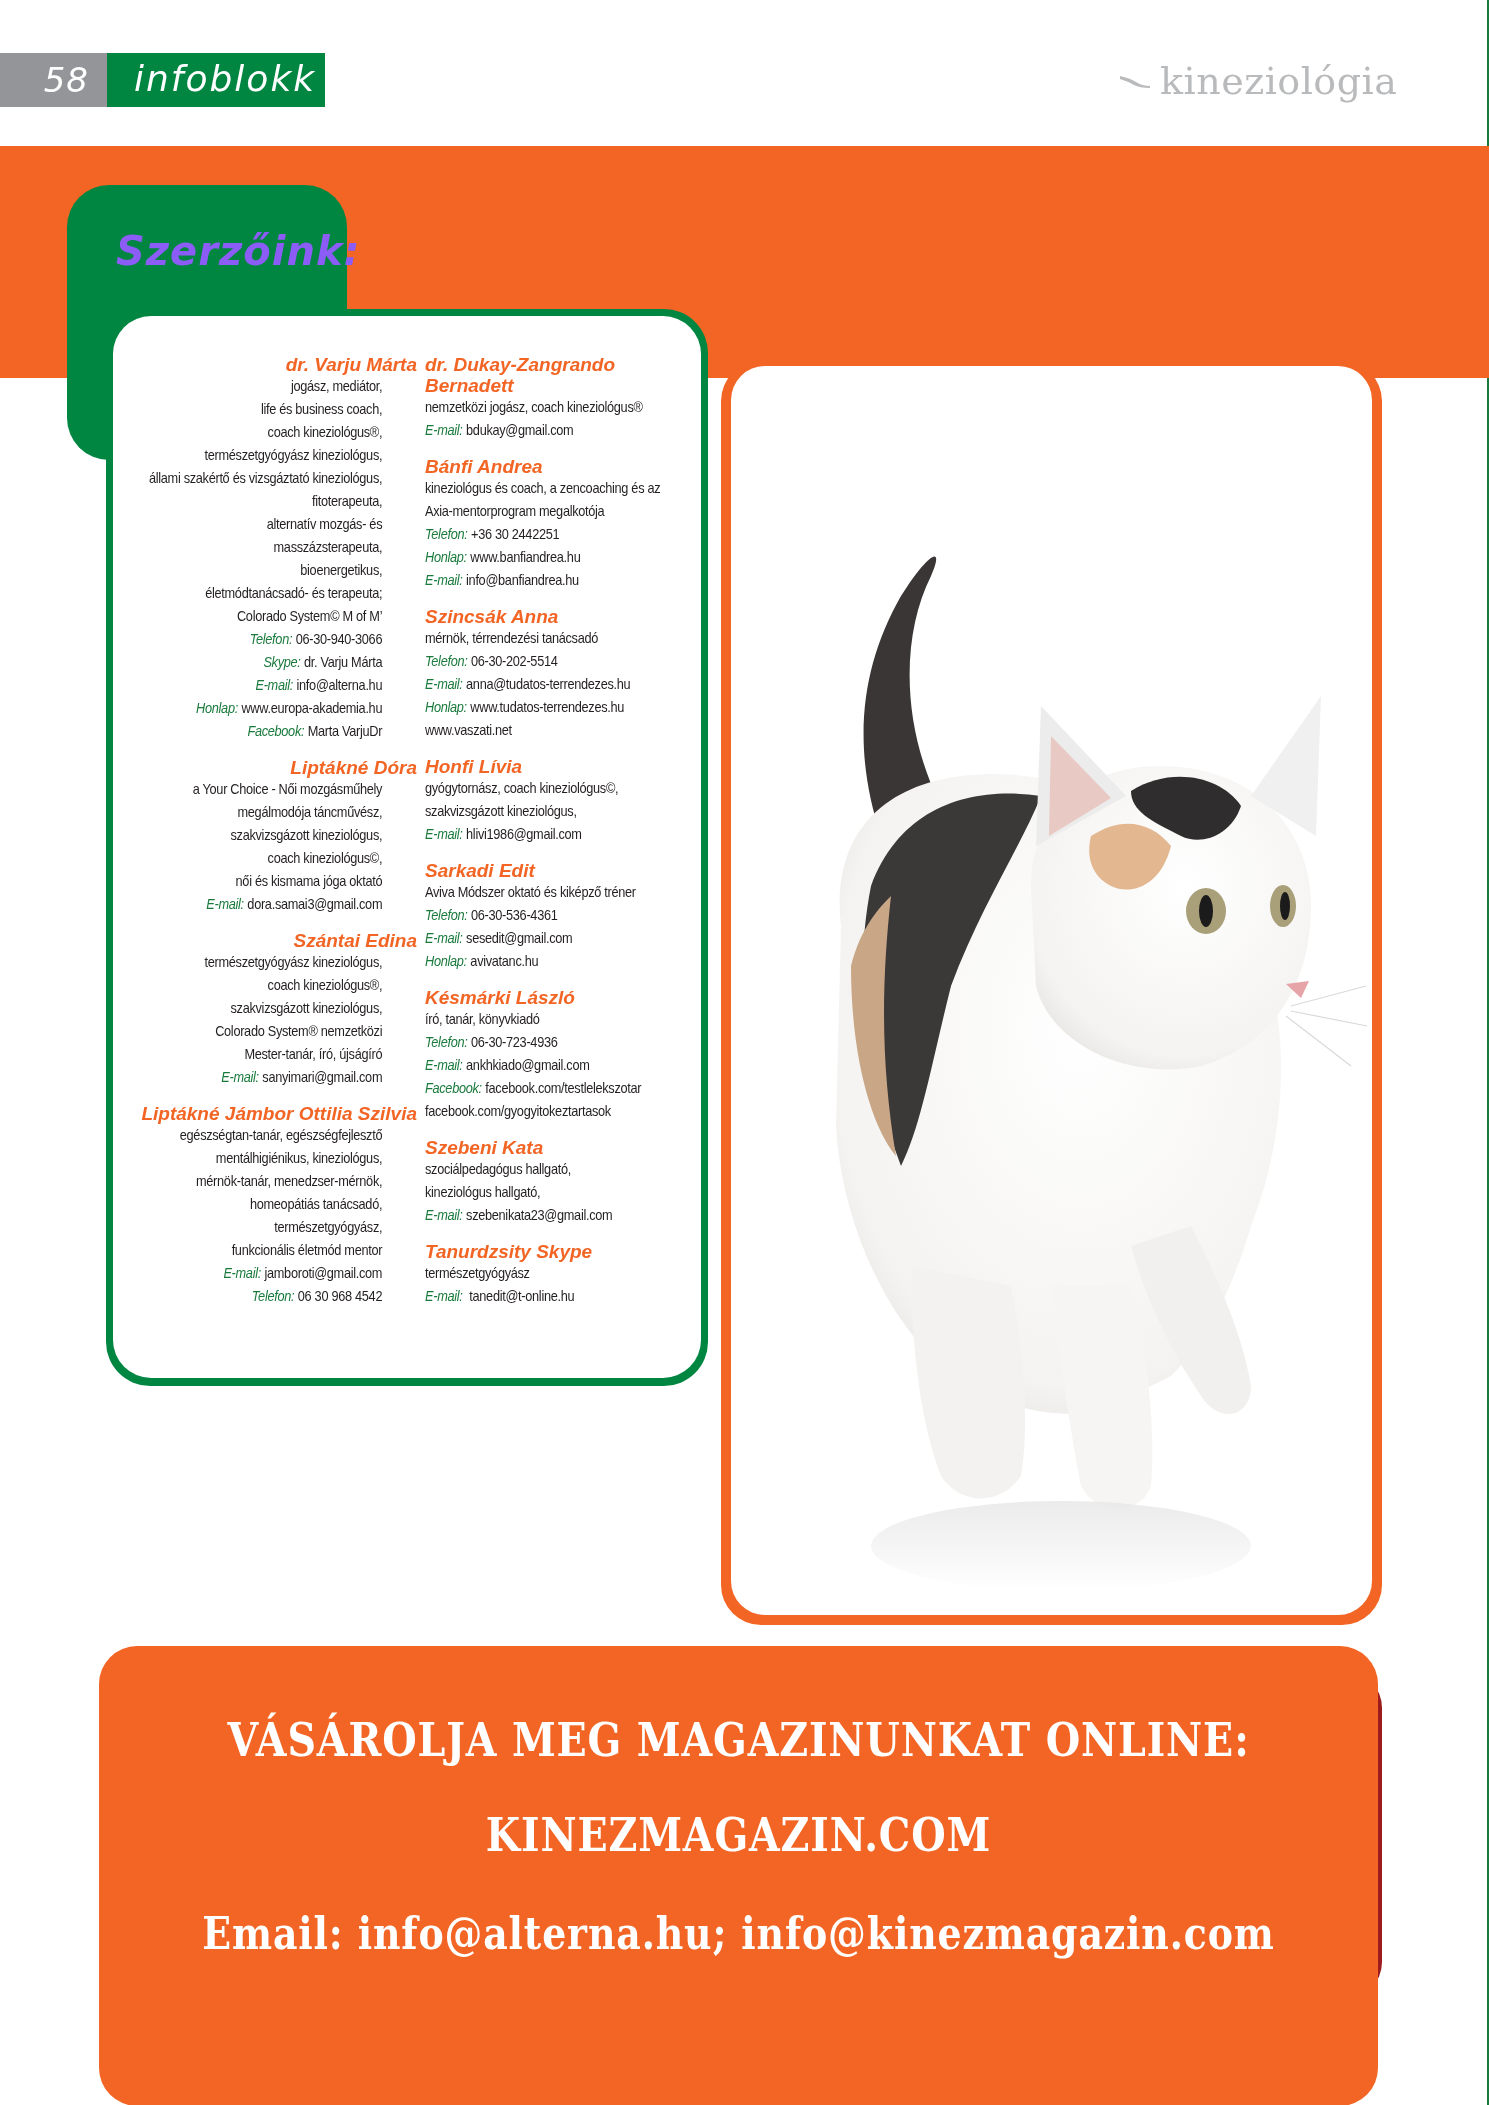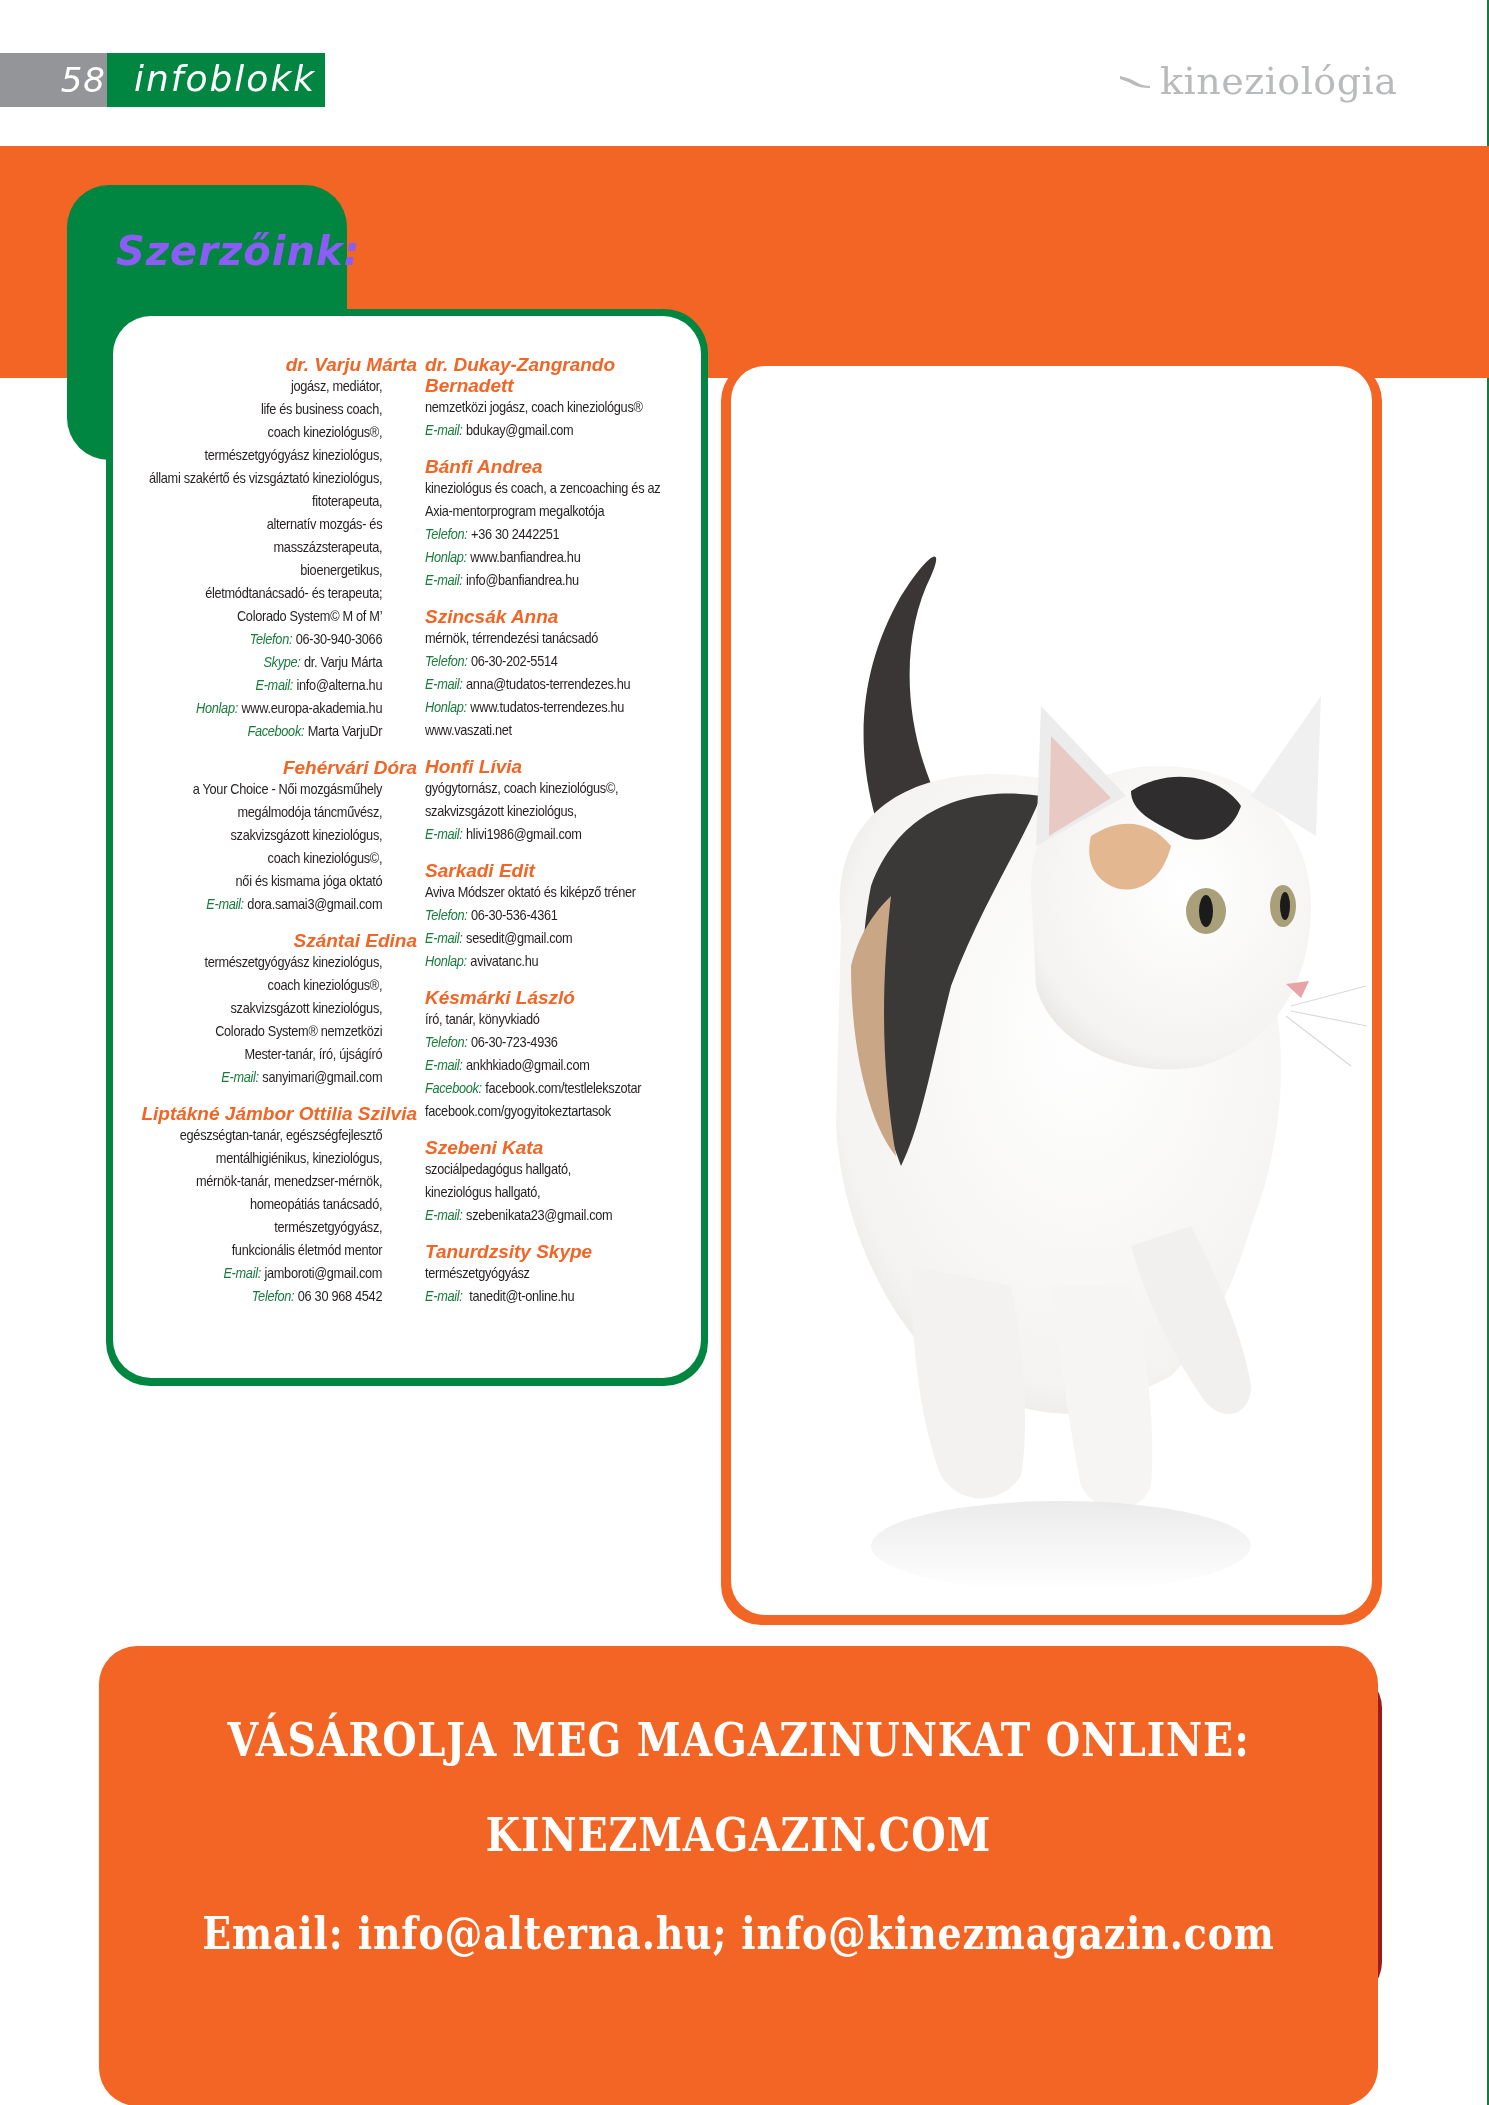--- a/index.html
+++ b/index.html
@@ -1,18 +1,18 @@
 <!DOCTYPE html>
 <html><head>
 <meta charset="utf-8">
 <style>
   html, body { margin:0; padding:0; }
   body { width:1489px; height:2105px; position:relative; background:#ffffff; overflow:hidden; font-family:"Liberation Sans", sans-serif; }
   .page-edge { position:absolute; right:0; top:0; width:2px; height:2105px; background:#1a7a3c; }
-  .hdr-num { position:absolute; left:0; top:53px; width:107px; height:54px; background:#939598; color:#fff; font-family:"DejaVu Sans", sans-serif; font-style:italic; font-size:34px; line-height:54px; text-align:right; padding-right:1px; box-sizing:border-box; letter-spacing:1px; }
+  .hdr-num { position:absolute; left:0; top:53px; width:107px; height:54px; background:#939598; color:#fff; font-family:"DejaVu Sans", sans-serif; font-style:italic; font-size:34px; line-height:54px; text-align:right; padding-right:18px; box-sizing:border-box; letter-spacing:1px; }
   .hdr-sec { position:absolute; left:107px; top:53px; width:218px; height:54px; background:#008641; color:#fff; font-family:"DejaVu Sans", sans-serif; font-style:italic; font-size:36px; line-height:52px; padding-left:27px; box-sizing:border-box; letter-spacing:2px; }
   .hdr-brand { position:absolute; left:1120px; top:56px; height:50px; display:flex; align-items:center; color:#b9babc; font-family:"DejaVu Serif", serif; font-size:38px; letter-spacing:0.5px;text-align:center; }
   .hdr-brand .swoosh { width:30px; height:14px; margin-right:10px; }
   .band { position:absolute; left:0; top:146px; width:1489px; height:232px; background:#f26524; }
   .tab { position:absolute; left:67px; top:185px; width:280px; height:275px; background:#008641; border-radius:42px 42px 0 42px; }
   .tab-title { position:absolute; left:116px; top:228px; color:#8b5cf6; font-family:"DejaVu Sans", sans-serif; font-style:italic; font-weight:bold; font-size:40px; letter-spacing:1px; }
   .card { position:absolute; left:106px; top:309px; width:602px; height:1077px; background:#008641; border-radius:44px; }
   .card-inner { position:absolute; left:113px; top:316px; width:588px; height:1062px; background:#fff; border-radius:38px; }
   .col { position:absolute; top:354px; font-family:"Liberation Sans", sans-serif; color:#231f20; }
   .col.left { left:127px; width:290px;text-align:right; }
@@ -64,21 +64,21 @@
       <div class="line"><span>bioenergetikus,</span></div>
       <div class="line"><span>életmódtanácsadó- és terapeuta;</span></div>
       <div class="line"><span>Colorado System© M of M’</span></div>
       <div class="line"><span class="lbl">Telefon:</span><span>06-30-940-3066</span></div>
       <div class="line"><span class="lbl">Skype:</span><span>dr. Varju Márta</span></div>
       <div class="line"><span class="lbl">E-mail:</span><span>info@alterna.hu</span></div>
       <div class="line"><span class="lbl">Honlap:</span><span>www.europa-akademia.hu</span></div>
       <div class="line"><span class="lbl">Facebook:</span><span>Marta VarjuDr</span></div>
     </div>
     <div class="entry">
-      <div class="name">Fehérvári Dóra</div>
+      <div class="name">Liptákné Dóra</div>
       <div class="line"><span>a Your Choice - Női mozgásműhely</span></div>
       <div class="line"><span>megálmodója táncművész,</span></div>
       <div class="line"><span>szakvizsgázott kineziológus,</span></div>
       <div class="line"><span>coach kineziológus©,</span></div>
       <div class="line"><span>női és kismama jóga oktató</span></div>
       <div class="line"><span class="lbl">E-mail:</span><span>dora.samai3@gmail.com</span></div>
     </div>
     <div class="entry">
       <div class="name">Szántai Edina</div>
       <div class="line"><span>természetgyógyász kineziológus,</span></div>

